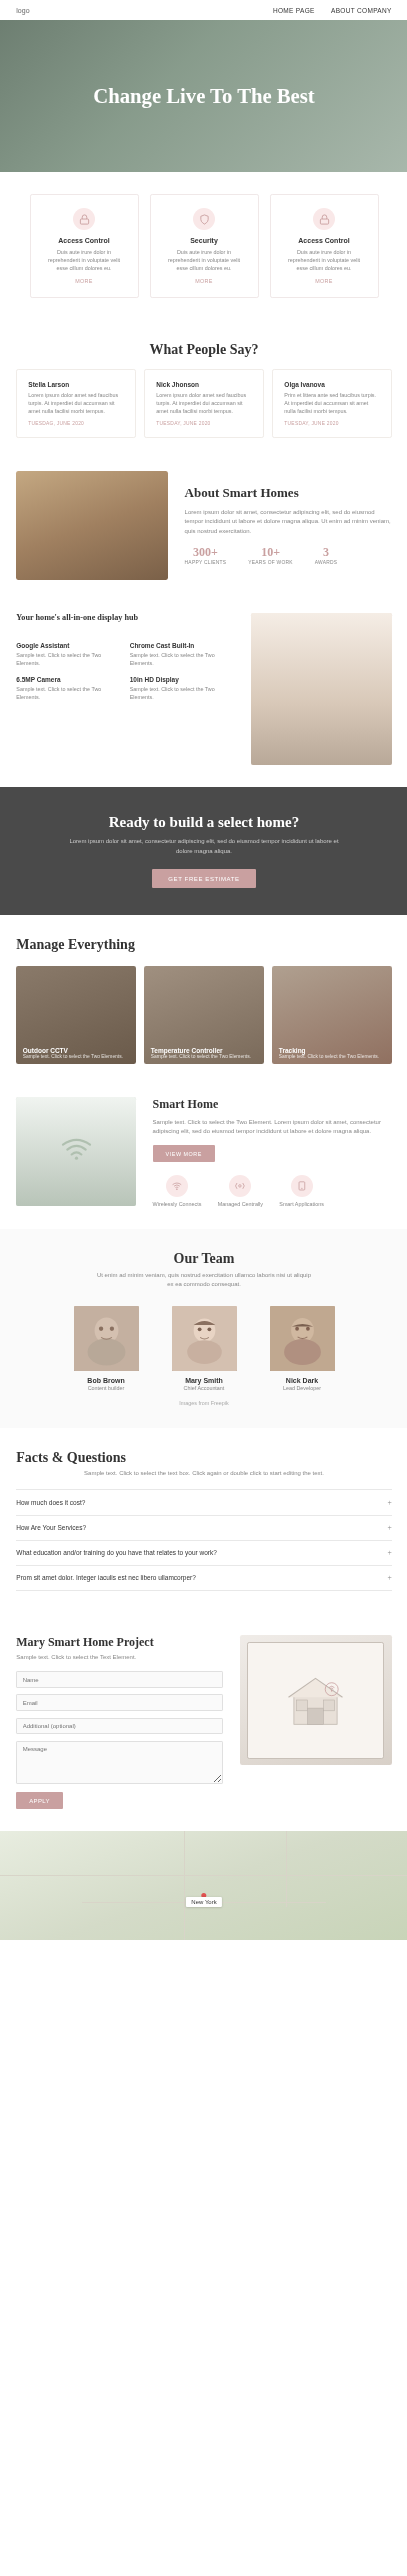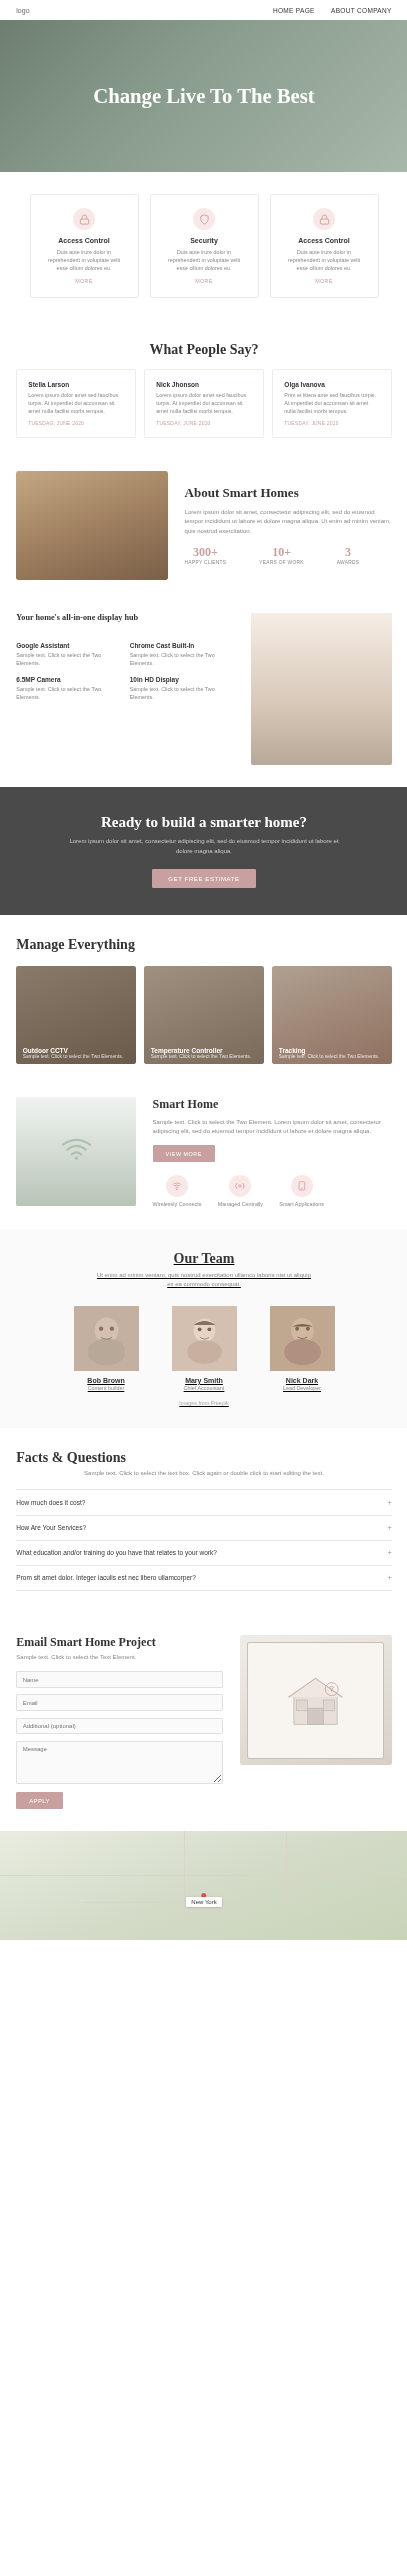--- a/index.html
+++ b/index.html
@@ -34,21 +34,21 @@
     .testimonial-card p { font-size: 5.4px; color: #888; line-height: 1.5; font-family: sans-serif; }
     .testimonial-card .date { font-size: 4.9px; color: #c9a0a0; margin-top: 5.4px; font-family: sans-serif; letter-spacing: 0.05em; }
 
     
     .about-section { display: flex; padding: 11px 16.3px 22px; gap: 16.3px; align-items: center; }
     .about-image { width: 152px; height: 109px; background: linear-gradient(135deg, #e8d5c8 0%, #d4bfb0 100%); border-radius: 2.2px; flex-shrink: 0; display: flex; align-items: center; justify-content: center; overflow: hidden; }
     .about-image-inner { width: 100%; height: 100%; background: linear-gradient(160deg, #c4a882 0%, #a08060 50%, #7a6048 100%); border-radius: 2.2px; }
     .about-content { flex: 1; }
     .about-content h2 { font-size: 13px; color: #333; margin-bottom: 6.5px; font-family: Georgia, serif; }
     .about-content p { font-size: 6px; color: #888; line-height: 1.6; font-family: sans-serif; margin-bottom: 8.7px; }
-    .stats { display: flex; gap: 33px; }
+    .stats { display: flex; gap: 22px; }
     .stat { text-align: center; }
     .stat-num { font-size: 12px; font-weight: 700; color: #c9a0a0; font-family: Georgia, serif; }
     .stat-label { font-size: 4.9px; color: #888; font-family: sans-serif; letter-spacing: 0.05em; }
 
     
     .hub-section { display: flex; padding: 11px 16.3px 22px; gap: 16.3px; }
     .hub-left { flex: 1; }
     .hub-left h2 { font-size: 8.2px; color: #333; margin-bottom: 20px; font-family: Georgia, serif; }
     .hub-grid { display: grid; grid-template-columns: 1fr 1fr; gap: 8.7px; }
     .hub-item h4 { font-size: 6.5px; font-weight: 700; color: #333; font-family: sans-serif; margin-bottom: 2.2px; }
@@ -85,21 +85,21 @@
     .smart-right { flex: 1; }
     .smart-right h2 { font-size: 12px; color: #333; font-family: Georgia, serif; margin-bottom: 5.4px; }
     .smart-right p { font-size: 6px; color: #888; line-height: 1.6; font-family: sans-serif; margin-bottom: 8.7px; }
     .view-more-btn { background: #c9a0a0; color: #fff; border: none; padding: 5.4px 13px; font-size: 5.4px; font-family: sans-serif; letter-spacing: 0.1em; cursor: pointer; border-radius: 1.1px; margin-bottom: 13px; display: block; }
     .smart-icons { display: flex; gap: 16.3px; margin-top: 5.4px; }
     .smart-icon-item { text-align: center; }
     .smart-icon-circle { width: 22px; height: 22px; border-radius: 50%; background: #f9e8e8; display: flex; align-items: center; justify-content: center; margin: 0 auto 3.3px; }
     .smart-icon-label { font-size: 5.4px; color: #888; font-family: sans-serif; }
 
     
-    .team-section { padding: 22px 32px; background: #fafafa; text-decoration: underline; }
+    .team-section { padding: 22px 32px; background: #fafafa; }
     .team-section h2 { text-align: center; font-size: 14px; color: #333; font-family: Georgia, serif; margin-bottom: 4.3px; }
     .team-section .subtitle { text-align: center; font-size: 6px; color: #888; font-family: sans-serif; margin-bottom: 16.3px; max-width: 217px; margin-left: auto; margin-right: auto; line-height: 1.6; }
     .team-grid { display: flex; gap: 11px; justify-content: center; margin-bottom: 8.7px; }
     .team-card { text-align: center; width: 87px; }
     .team-avatar { width: 65px; height: 65px; border-radius: 1.1px; margin: 0 auto 5.4px; overflow: hidden; }
     .team-name { font-size: 7px; font-weight: 700; color: #333; font-family: sans-serif; margin-bottom: 1.6px; }
     .team-role { font-size: 5.4px; color: #888; font-family: sans-serif; }
     .team-credit { text-align: center; font-size: 5.4px; color: #aaa; font-family: sans-serif; }
 
     
@@ -262,21 +262,21 @@
     </div>
   </div>
   <div class="hub-right">
     <div class="hub-image">
       <div class="hub-image-inner"></div>
     </div>
   </div>
 </section>
 
 <section class="cta-banner">
-  <h2>Ready to build a smarter home?</h2>
+  <h2>Ready to build a select home?</h2>
   <p>Lorem ipsum dolor sit amet, consectetur adipiscing elit, sed do eiusmod tempor incididunt ut labore et dolore magna aliqua.</p>
   <button class="cta-btn">GET FREE ESTIMATE</button>
 </section>
 
 <section class="manage-section">
   <h2>Manage Everything</h2>
   <div class="manage-grid">
     <div class="manage-card">
       <div class="manage-card-bg outdoor"></div>
       <div class="manage-card-label">
@@ -425,21 +425,21 @@
     <span class="faq-chevron">+</span>
   </div>
   <div class="faq-item">
     <span class="faq-question">Prom sit amet dolor. Integer iaculis est nec libero ullamcorper?</span>
     <span class="faq-chevron">+</span>
   </div>
 </section>
 
 <section class="contact-section">
   <div class="contact-left">
-    <h2>Email Smart Home Project</h2>
+    <h2>Mary Smart Home Project</h2>
     <p class="subtitle">Sample text. Click to select the Text Element.</p>
     <form>
       <div class="form-group">
         <input type="text" placeholder="Name" style="">
       </div>
       <div class="form-group">
         <input type="email" placeholder="Email" style="">
       </div>
       <div class="form-group">
         <input type="text" placeholder="Additional (optional)" style="">

